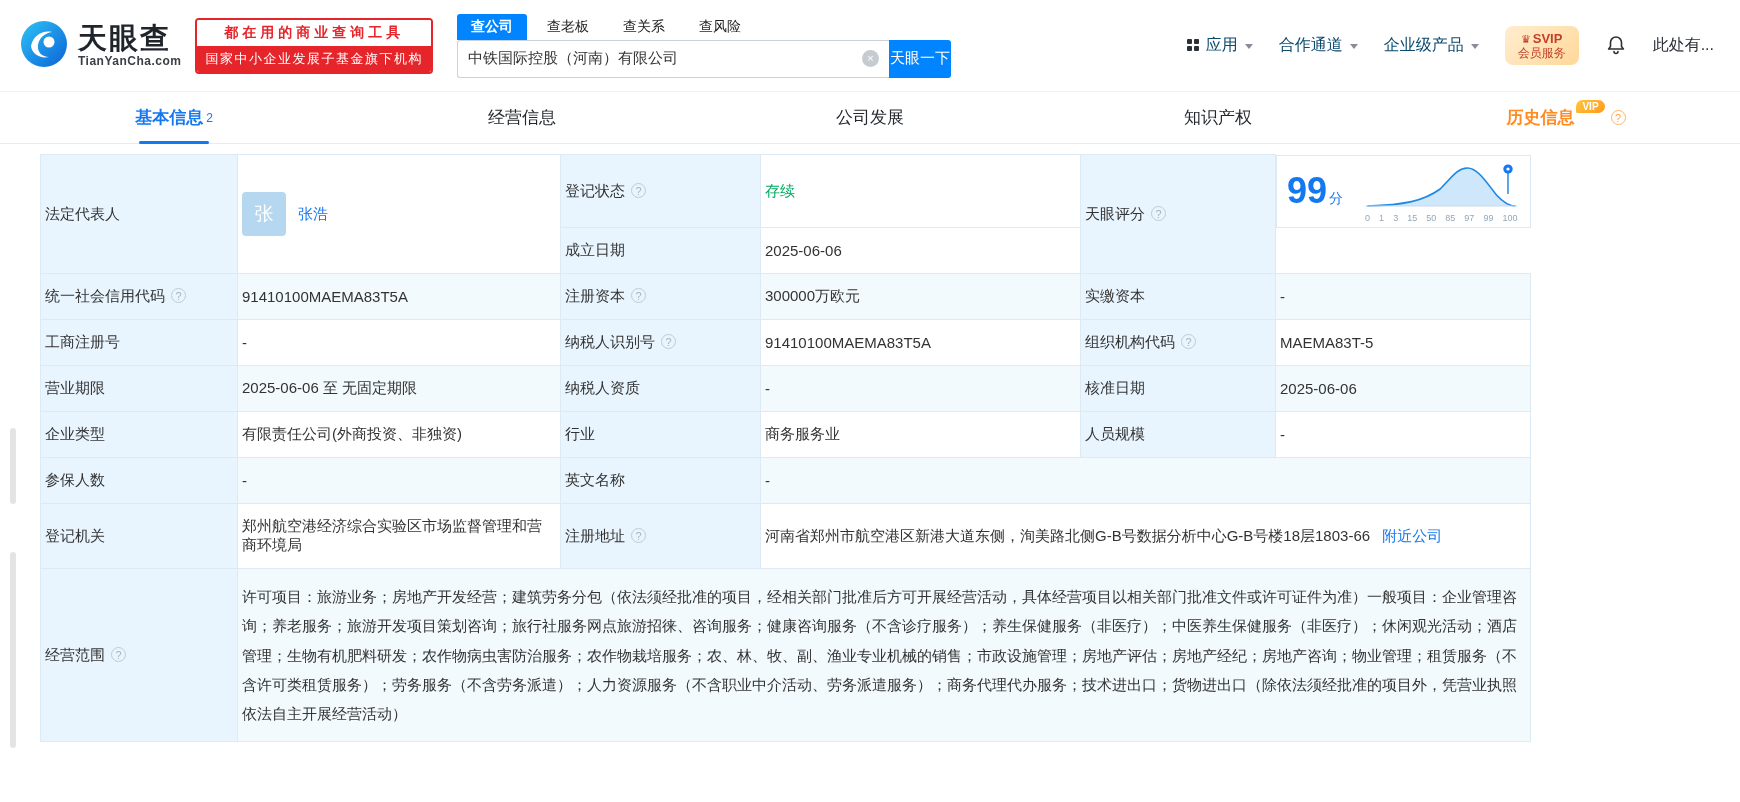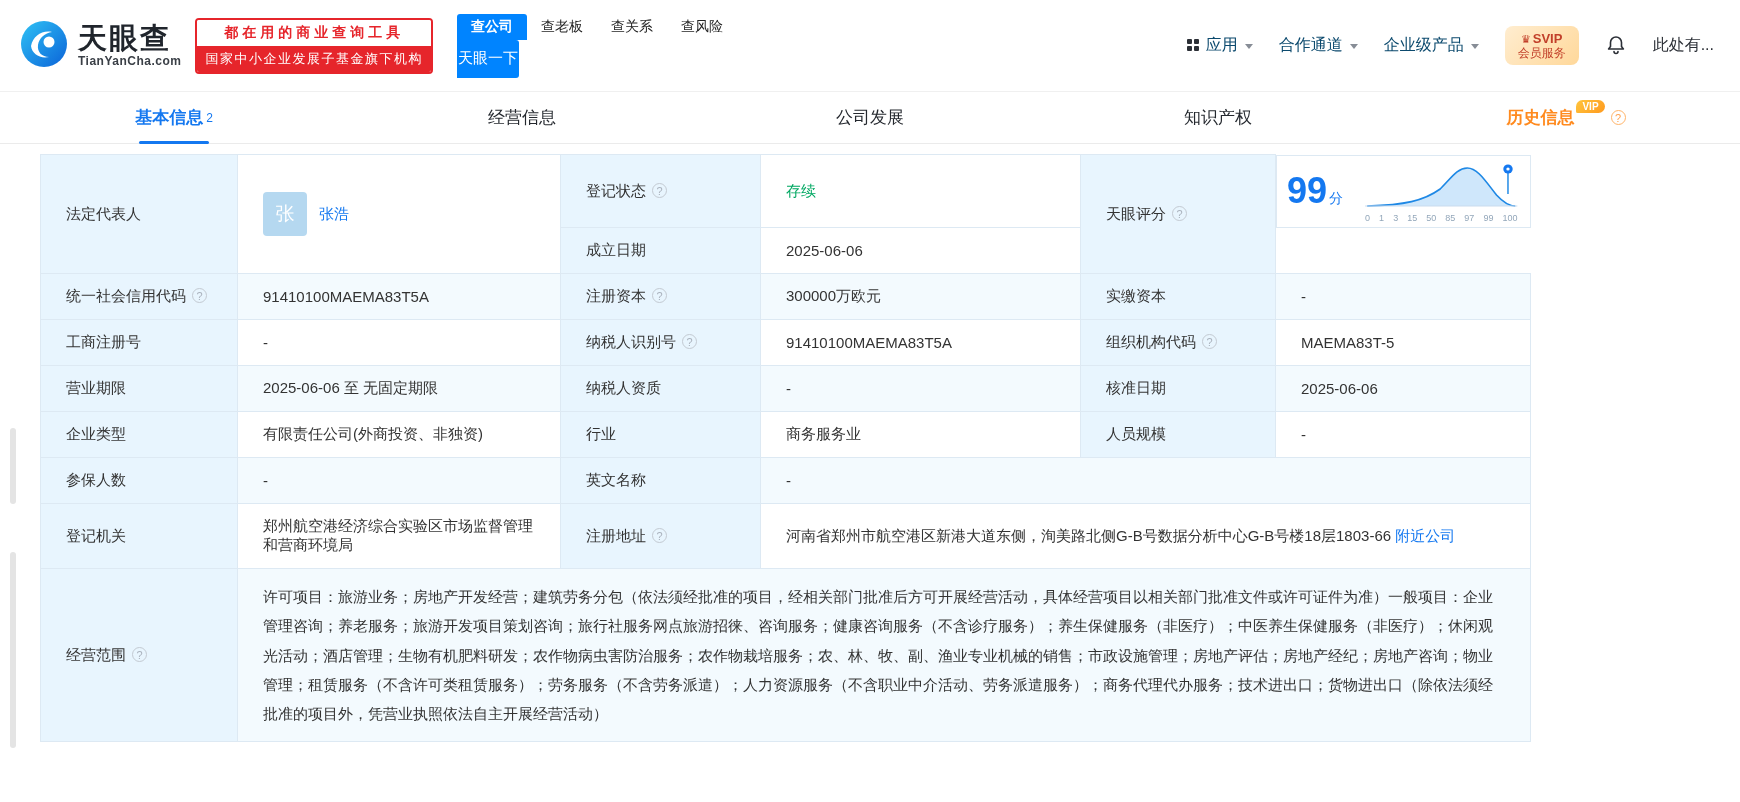--- a/index.html
+++ b/index.html
@@ -9,21 +9,21 @@
   
   .header { height:92px; display:flex; align-items:center; padding:0 26px 0 18px; border-bottom:1px solid #f0f0f0; }
   .logo { display:flex; align-items:center; gap:8px; cursor:pointer; }
   .logo-text .brand { font-size:29px; font-weight:bold; color:#20252c; letter-spacing:2px; line-height:1.05; }
   .logo-text .domain { font-size:12px; font-weight:bold; color:#3a3f46; letter-spacing:.5px; }
   .slogan { margin-left:14px; border:2px solid #e6252b; border-radius:4px; overflow:hidden; text-align:center; }
   .slogan .l1 { color:#e6252b; font-weight:bold; font-size:14px; padding:4px 16px; letter-spacing:4px; background:#fff; white-space:nowrap; }
   .slogan .l2 { background:#e6252b; color:#fff; font-size:13px; padding:4px 8px; letter-spacing:1.5px; white-space:nowrap; }
 
   .search-block { margin-left:24px; width:494px; }
-  .search-tabs { display:flex; align-items:flex-end; height:26px; }
+  .search-tabs { display:flex; align-items:flex-end; gap:6px; height:26px; }
   .search-tab { font-size:14px; color:#222; padding:4px 14px; cursor:pointer; white-space:nowrap; }
   .search-tab.active { background:#0084ff; color:#fff; border-radius:3px 3px 0 0; font-weight:bold; }
   .search-row { display:flex; height:38px; }
   .search-input-wrap { flex:1; border:1px solid #c9d2da; border-right:none; display:flex; align-items:center; padding:0 10px; border-radius:3px 0 0 3px; background:#fff; }
   .search-input { flex:1; border:none; outline:none; font-size:15px; color:#333; background:transparent; font-family:inherit; }
   .clear-icon { width:17px; height:17px; border-radius:50%; background:#c6cbd1; color:#fff; font-size:11px; line-height:17px; text-align:center; cursor:pointer; flex:0 0 auto; }
   .clear-icon::before { content:"×"; }
   .search-btn { width:62px; background:#0084ff; color:#fff; font-size:15px; border:none; border-radius:0 3px 3px 0; cursor:pointer; font-family:inherit; }
 
   .header-right { margin-left:auto; display:flex; align-items:center; gap:26px; }
@@ -48,21 +48,21 @@
   .vip-chip { display:inline-block; background:linear-gradient(135deg,#ffc53d,#ff9a1e); color:#fff; font-size:10px; font-weight:bold; border-radius:8px 8px 8px 2px; padding:1px 6px; transform:translateY(-11px); margin-left:2px; }
 
   
   .help { display:inline-block; width:15px; height:15px; border:1px solid #c3cad2; border-radius:50%; color:#aab2bd; font-size:11px; line-height:14px; text-align:center; margin-left:6px; vertical-align:1px; cursor:pointer; font-weight:normal; }
   .help::before { content:"?"; }
   .help.orange { border-color:#ffb469; color:#ffa14e; }
 
   
   .content { padding:10px 40px 0 40px; }
   table.info { border-collapse:collapse; width:1490px; table-layout:fixed; }
-  .info td { border:1px solid #dde9f3; font-size:15px; color:#333; padding:13px 25px; vertical-align:middle; word-break:break-all; }
+  .info td { border:1px solid #dde9f3; font-size:15px; color:#333; padding:13px 4px; vertical-align:middle; word-break:break-all; }
   td.lbl { background:#e8f5fe; white-space:nowrap; }
   td.val { background:#fff; }
   tr.alt td.val { background:#f3fafe; }
   .green { color:#00a862; }
   .link { color:#1478f0; cursor:pointer; text-decoration:none; }
   .dash { color:#333; }
 
   .rep-cell { display:flex; align-items:center; gap:12px; }
   .avatar { width:44px; height:44px; border-radius:4px; background:#b5d8f0; color:#fff; font-size:19px; display:flex; align-items:center; justify-content:center; cursor:pointer; flex:0 0 auto; }
 
@@ -110,20 +110,24 @@
   </div>
 
   <div class="search-block">
     <div class="search-tabs">
       <span class="search-tab active">查公司</span>
       <span class="search-tab">查老板</span>
       <span class="search-tab">查关系</span>
       <span class="search-tab">查风险</span>
     </div>
     <div class="search-row">
+      <div class="search-input-wrap">
+        <input class="search-input" value="中铁国际控股（河南）有限公司" style="">
+        <span class="clear-icon"></span>
+      </div>
       <button class="search-btn">天眼一下</button>
     </div>
   </div>
 
   <div class="header-right">
     <div class="nav-item">
       <span class="grid-icon">
           <i></i>
           <i></i>
           <i></i>
@@ -271,21 +275,21 @@
       <td class="lbl"><span>英文名称</span></td>
       <td class="val" colspan="3"><span class="dash">-</span></td>
     </tr>
 
     <tr>
       <td class="lbl"><span>登记机关</span></td>
       <td class="val"><span>郑州航空港经济综合实验区市场监督管理和营商环境局</span></td>
       <td class="lbl"><span>注册地址</span><span class="help"></span></td>
       <td class="val" colspan="3">
         <span>河南省郑州市航空港区新港大道东侧，洵美路北侧G-B号数据分析中心G-B号楼18层1803-66</span>
-        <a class="link" style="">附近公司</a>
+        <a class="link" style="margin-left:8px;">附近公司</a>
       </td>
     </tr>
 
     <tr class="alt">
       <td class="lbl" style="vertical-align:middle;"><span>经营范围</span><span class="help"></span></td>
       <td class="val scope-text" colspan="5">许可项目：旅游业务；房地产开发经营；建筑劳务分包（依法须经批准的项目，经相关部门批准后方可开展经营活动，具体经营项目以相关部门批准文件或许可证件为准）一般项目：企业管理咨询；养老服务；旅游开发项目策划咨询；旅行社服务网点旅游招徕、咨询服务；健康咨询服务（不含诊疗服务）；养生保健服务（非医疗）；中医养生保健服务（非医疗）；休闲观光活动；酒店管理；生物有机肥料研发；农作物病虫害防治服务；农作物栽培服务；农、林、牧、副、渔业专业机械的销售；市政设施管理；房地产评估；房地产经纪；房地产咨询；物业管理；租赁服务（不含许可类租赁服务）；劳务服务（不含劳务派遣）；人力资源服务（不含职业中介活动、劳务派遣服务）；商务代理代办服务；技术进出口；货物进出口（除依法须经批准的项目外，凭营业执照依法自主开展经营活动）</td>
     </tr>
   </tbody>
     </table>
 </div>

